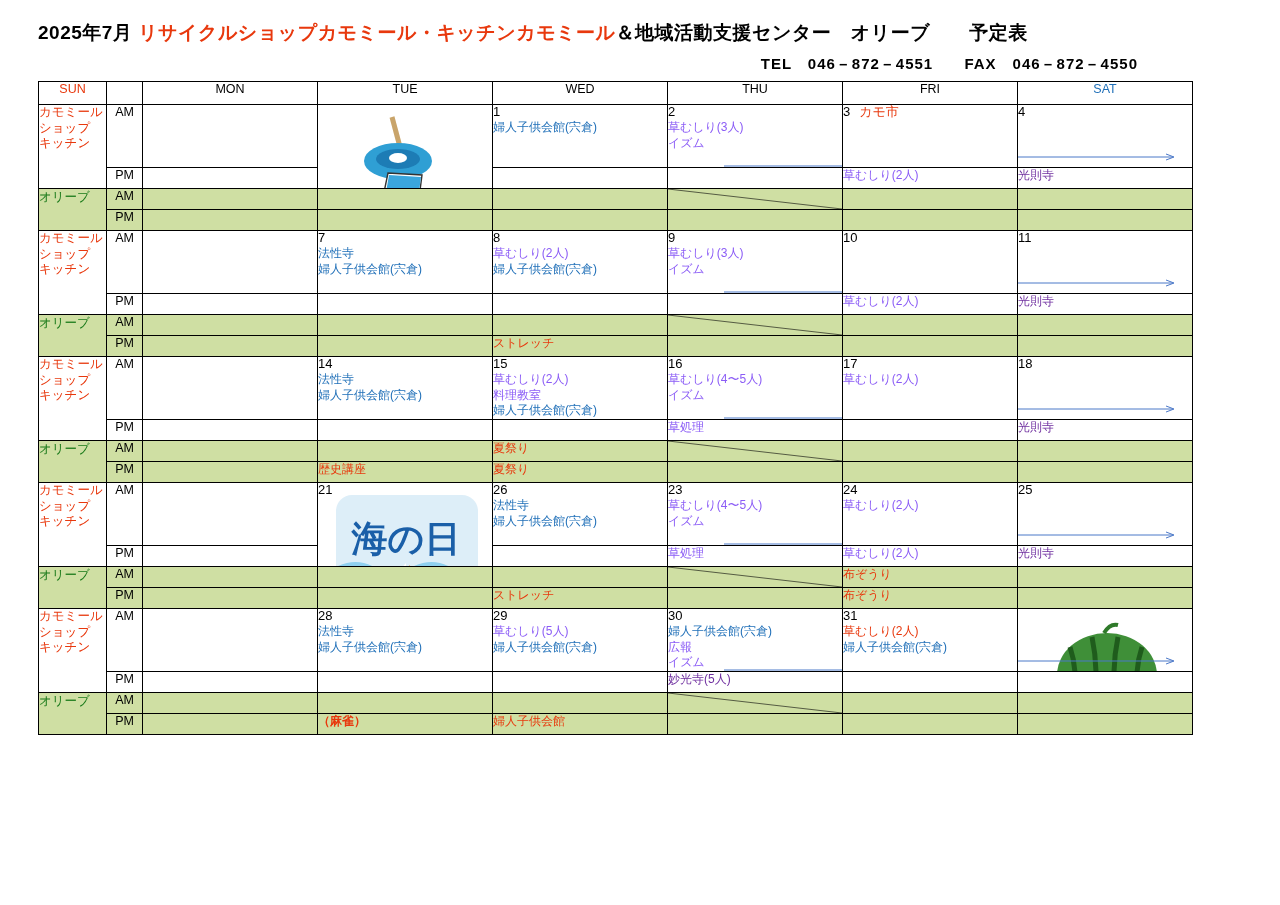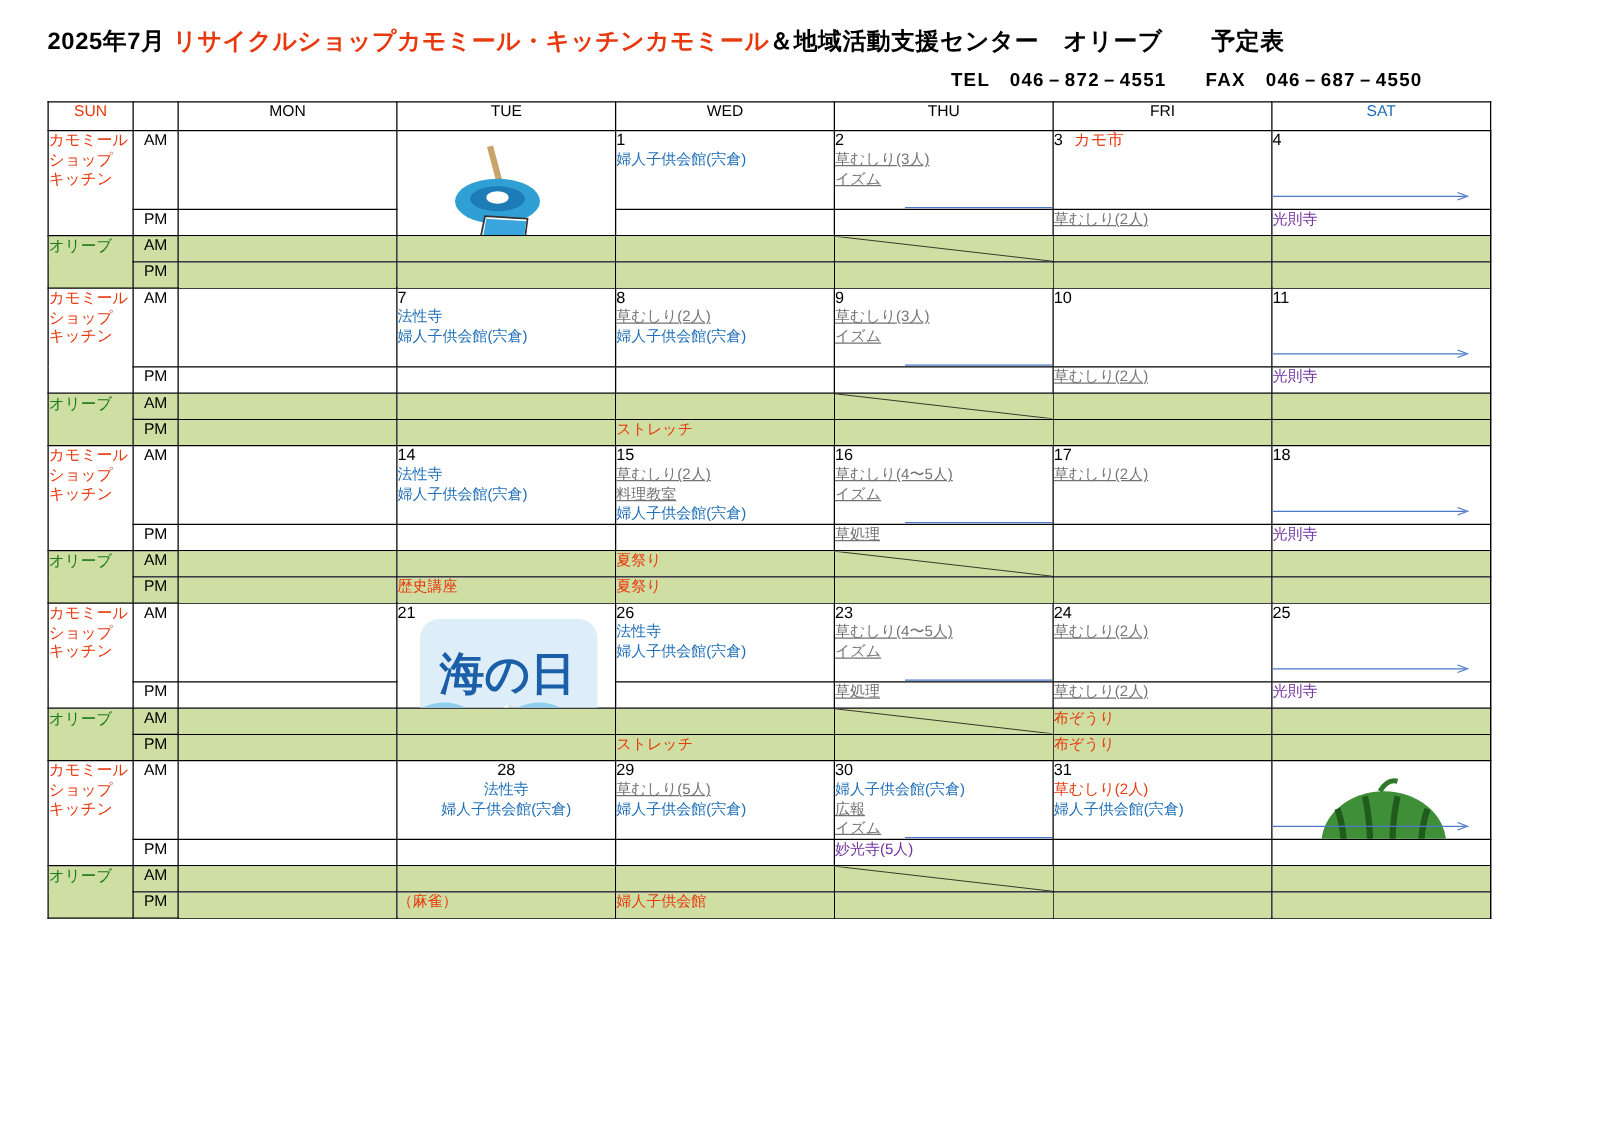--- a/index.html
+++ b/index.html
@@ -68,21 +68,21 @@
   }
   td.olive{background:#cfdfa3;}
   td.olive-day{background:#cfdfa3;position:relative;padding:2px 3px 2px 5px;}
 
   .dnum{font-size:13px;line-height:1.1;display:block;margin-bottom:1px;}
   .dnum.blue{color:#1f6fb8;}
   .ev{display:block;line-height:1.27;font-size:12px;white-space:nowrap;}
   .ev.blue{color:#1f6fb8;}
   .ev.red{color:#e8380d;}
   .ev.purple{color:#7030a0;}
-  .ev.black{color:#737373;text-decoration:underline;}
+  .ev.black{color:#8b5cf6;}
   .inline-red{color:#e8380d;font-size:13px;margin-left:9px;}
 
   
   .slash{position:absolute;left:0;top:0;width:100%;height:100%;pointer-events:none;}
 
   
   .arrow-wrap{position:absolute;pointer-events:none;}
 
   
   .illus{position:absolute;pointer-events:none;}
@@ -95,21 +95,21 @@
 <body>
 
 <div class="page">
 
   <div class="title-row">
     <span class="blk">2025年7月</span>
     <span class="red">リサイクルショップカモミール・キッチンカモミール</span><span class="blk">＆地域活動支援センター　オリーブ　　予定表</span>
   </div>
   <div class="tel-row">
     <span>TEL　046－872－4551</span>
-    <span>FAX　046－687－4550</span>
+    <span>FAX　046－872－4550</span>
   </div>
 
   <table class="cal">
     <colgroup>
       <col class="col-label">
         <col class="col-ampm">
       <col class="col-day">
         <col class="col-day">
         <col class="col-day">
       <col class="col-day">
@@ -475,21 +475,21 @@
           <td class="olive-day" style="height:20px;">
             <span class="ev red">布ぞうり</span>
           </td>
           <td class="olive-day" style="height:20px;"></td>
           <td class="olive-day" style="height:20px;"></td>
         </tr>
         <tr>
           <td class="lbl" rowspan="2"><span>カモミール</span><br><span>ショップ</span><br><span>キッチン</span></td>
           <td class="ampm">AM</td>
           <td class="day" style="height:62px;"></td>
-          <td class="day" style="height:62px;text-align:center;">
+          <td class="day" style="height:62px;">
             <span class="dnum">28</span>
             <span class="ev blue">法性寺</span>
             <span class="ev blue">婦人子供会館(宍倉)</span>
           </td>
           <td class="day" style="height:62px;">
             <span class="dnum">29</span>
             <span class="ev black">草むしり(5人)</span>
             <span class="ev blue">婦人子供会館(宍倉)</span>
           </td>
           <td class="day" style="height:62px;">
@@ -549,21 +549,21 @@
           <td class="olive-day" style="height:20px;"></td>
           <td class="olive-day" style="height:20px;">
             <svg class="slash" viewBox="0 0 100 100" preserveAspectRatio="none">
               <line x1="0" y1="0" x2="100" y2="100" stroke="#000" stroke-width="0.6" vector-effect="non-scaling-stroke"></line>
             </svg>
           </td>
         </tr>
         <tr>
           <td class="ampm olive">PM</td>
           <td class="olive-day" style="height:20px;"></td>
-          <td class="olive-day" style="height:20px;">
+          <td class="olive-day" style="height:20px;font-weight:bold;">
             <span class="ev red">（麻雀）</span>
           </td>
           <td class="olive-day" style="height:20px;">
             <span class="ev red">婦人子供会館</span>
           </td>
           <td class="olive-day" style="height:20px;"></td>
           <td class="olive-day" style="height:20px;"></td>
           <td class="olive-day" style="height:20px;"></td>
           <td class="olive-day" style="height:20px;"></td>
         </tr>

